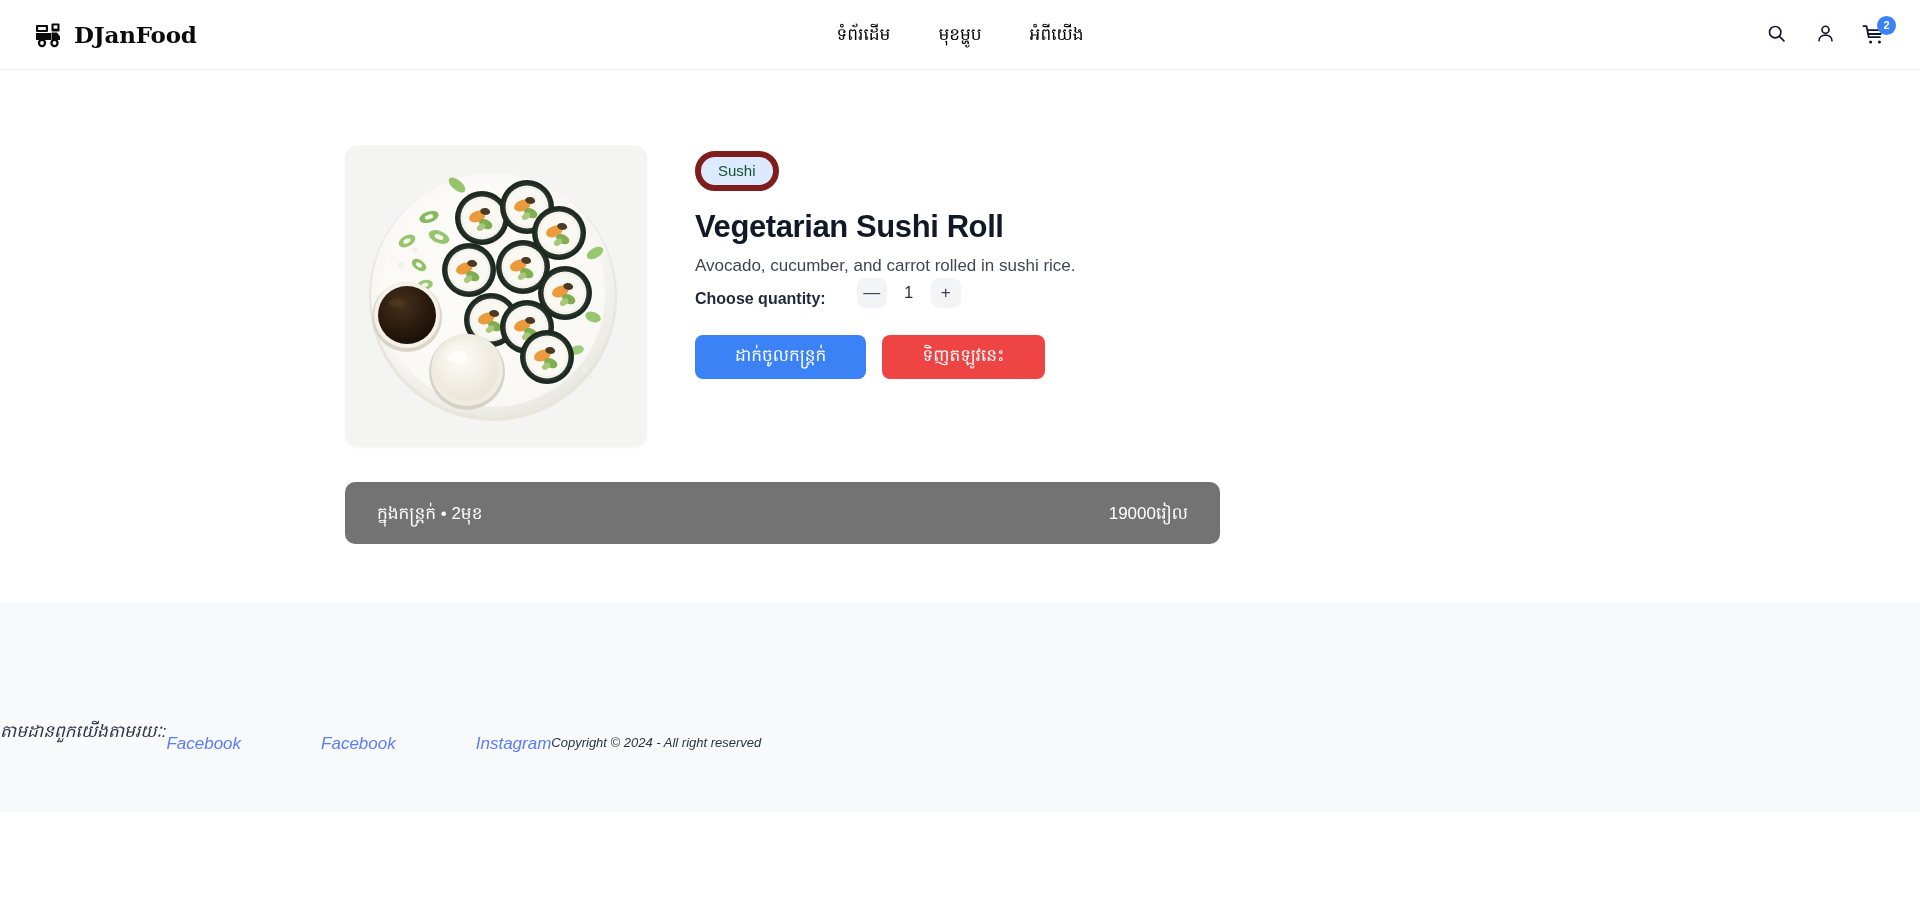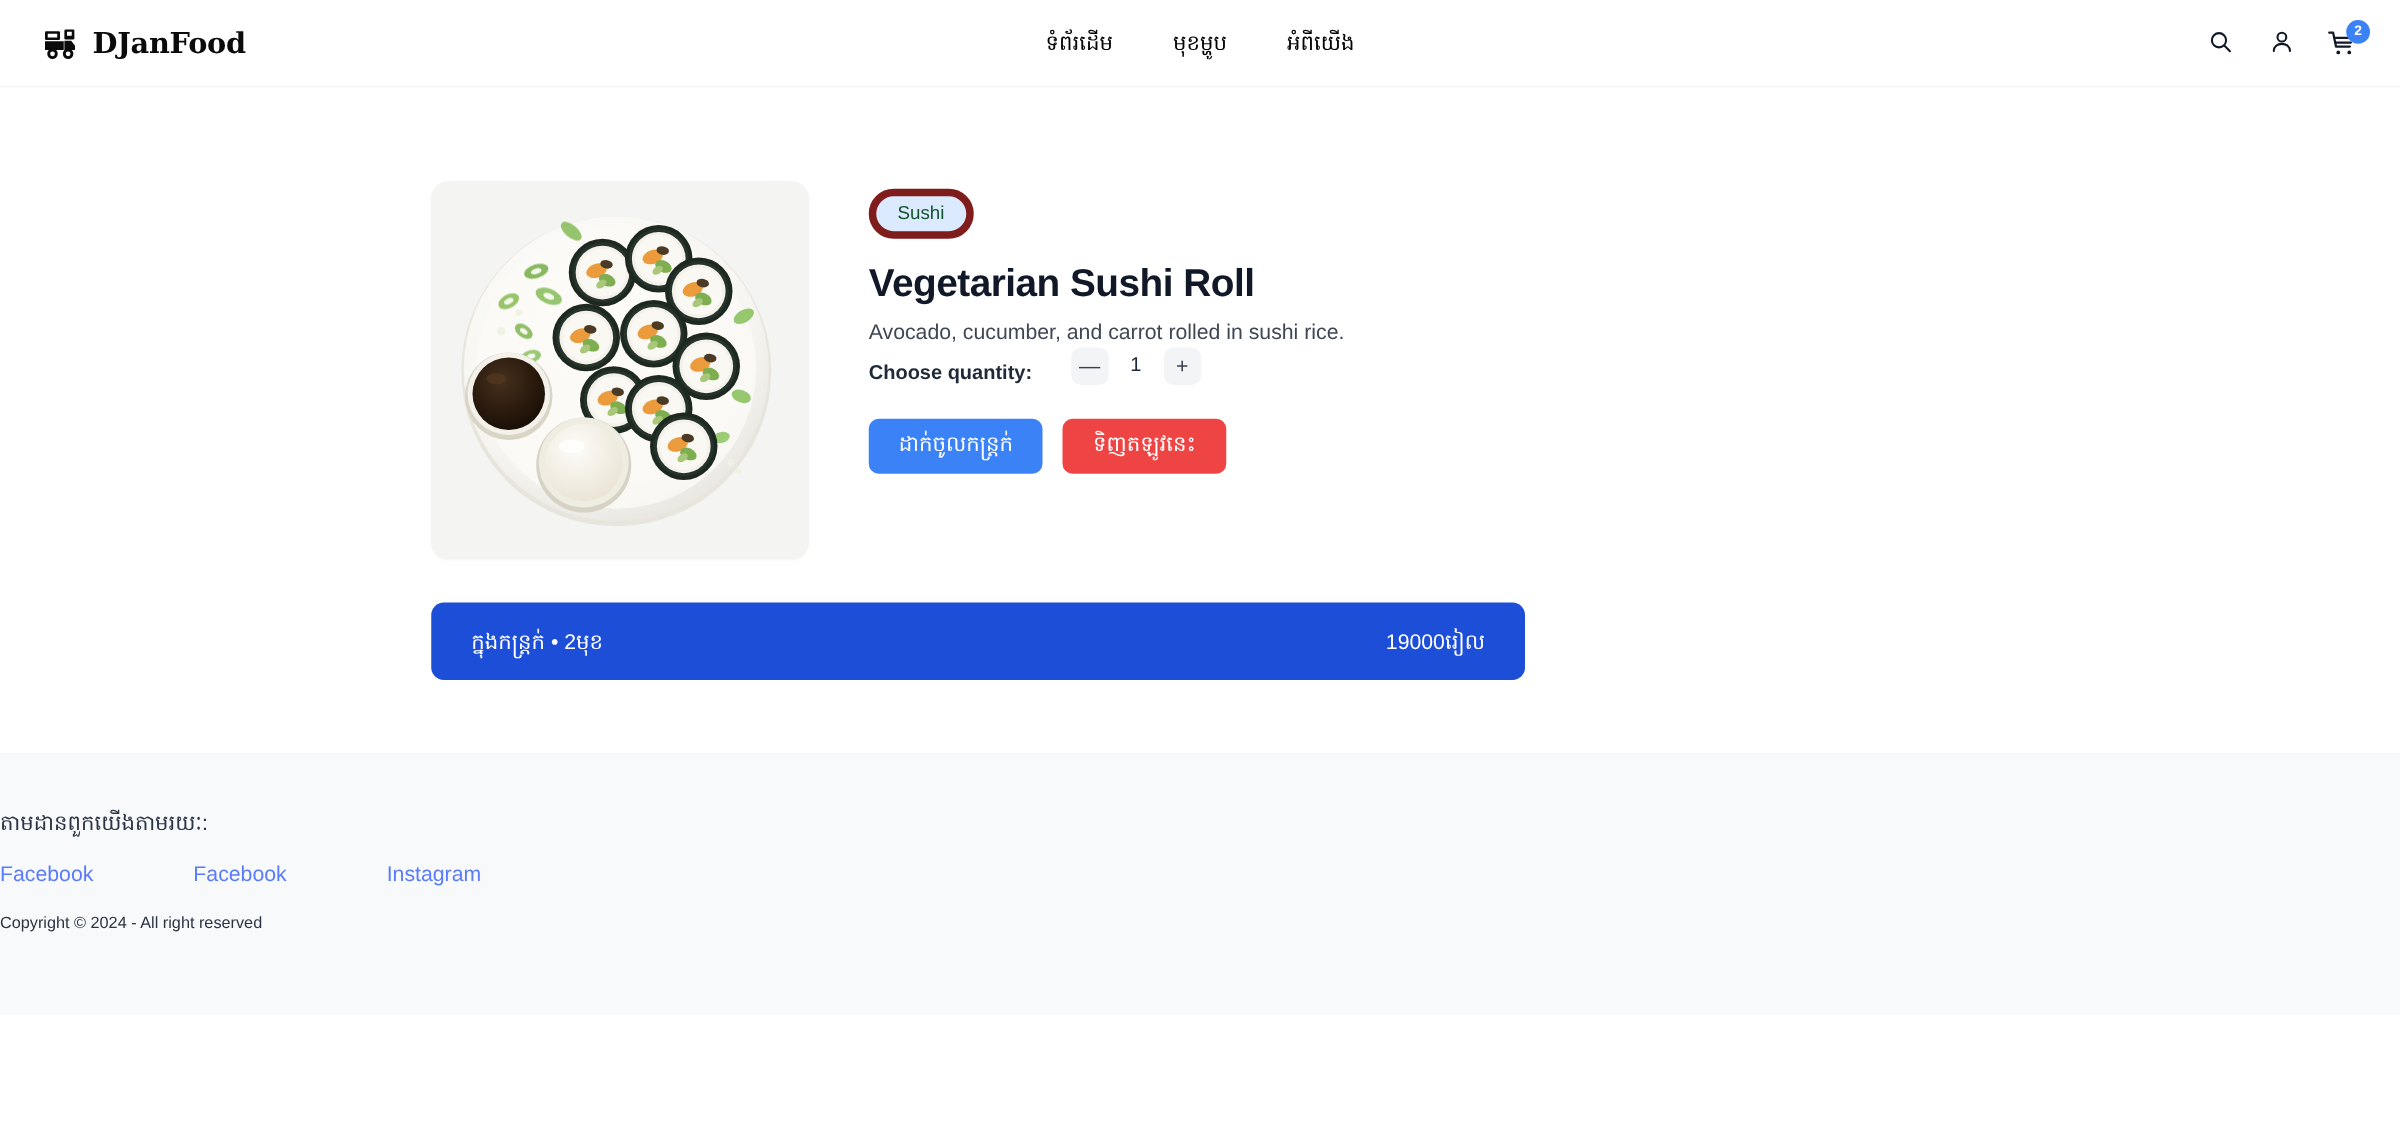--- a/index.html
+++ b/index.html
@@ -236,40 +236,40 @@
     margin-top: 27px;
     display: flex;
     gap: 16px;
   }
 
   .btn {
     border: none;
     border-radius: 8px;
     color: #ffffff;
     font-size: 17px;
-    padding: 0 24px;
+    padding: 0 40px;
     height: 44px;
     display: inline-flex;
     align-items: center;
     justify-content: center;
     cursor: pointer;
     white-space: nowrap;
     font-family: "Liberation Sans", "DejaVu Sans", sans-serif;
   }
 
   .btn-primary { background: #3b82f6; }
   .btn-danger  { background: #ef4444; }
 
   
   .cart-summary {
     margin: 35px 0 0 345px;
     width: 875px;
     height: 62px;
     border-radius: 10px;
-    background: #1d4ed8;
+    background: #737373;
     color: #ffffff;
     display: flex;
     align-items: center;
     justify-content: space-between;
     padding: 0 32px;
     cursor: pointer;
   }
 
   .cart-summary-left,
   .cart-summary-right {
@@ -277,24 +277,25 @@
     line-height: 1;
     white-space: nowrap;
   }
 
   
   .footer {
     height: 210px;
     min-height: 210px;
     background: #f8f9fb;
     display: flex;
-    flex-direction: column;
-    align-items: flex-start;
+    flex-direction: row;
+    align-items: center;
     justify-content: flex-start;
     padding-top: 48px;
+    font-style: italic;
   }
 
   .footer-heading {
     font-size: 17px;
     color: #2b3445;
     line-height: 1;
   }
 
   .footer-links {
     margin-top: 24px;

